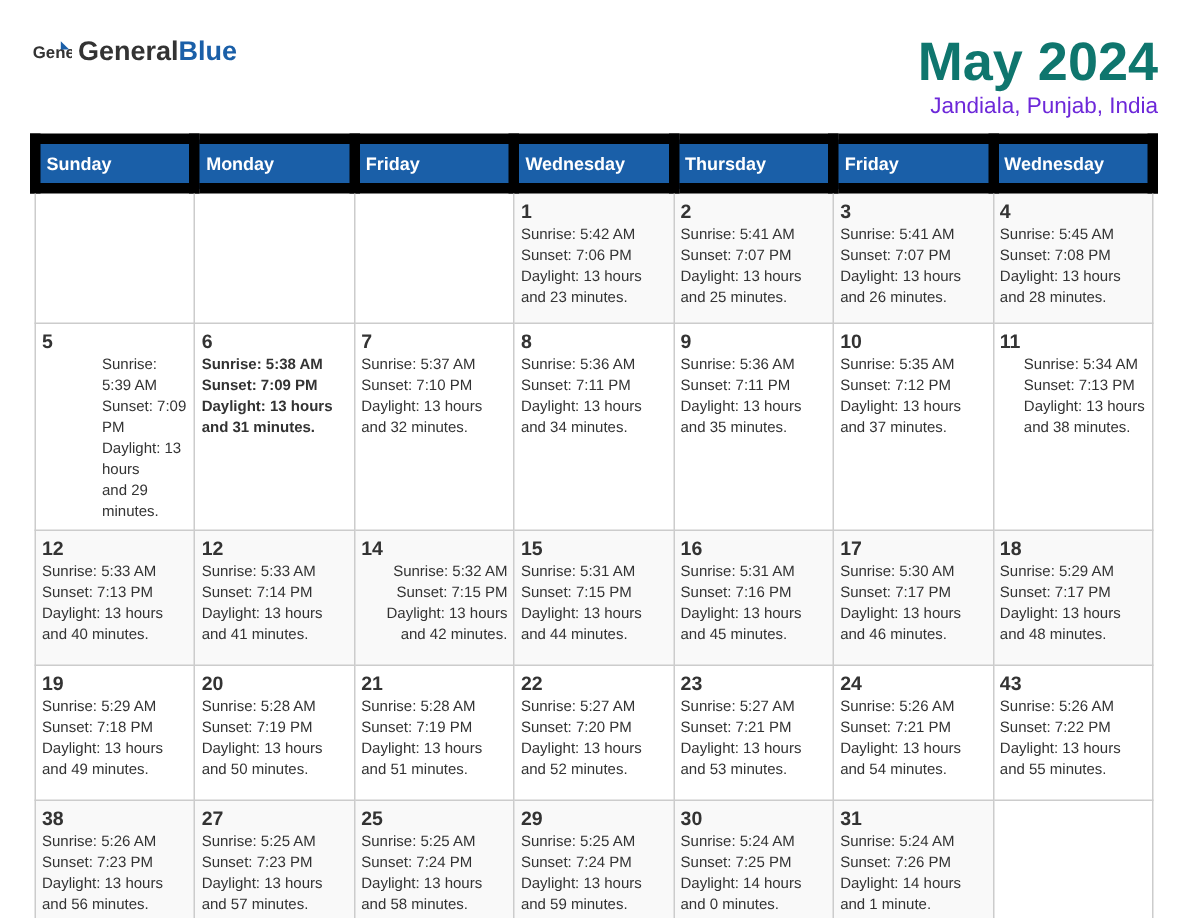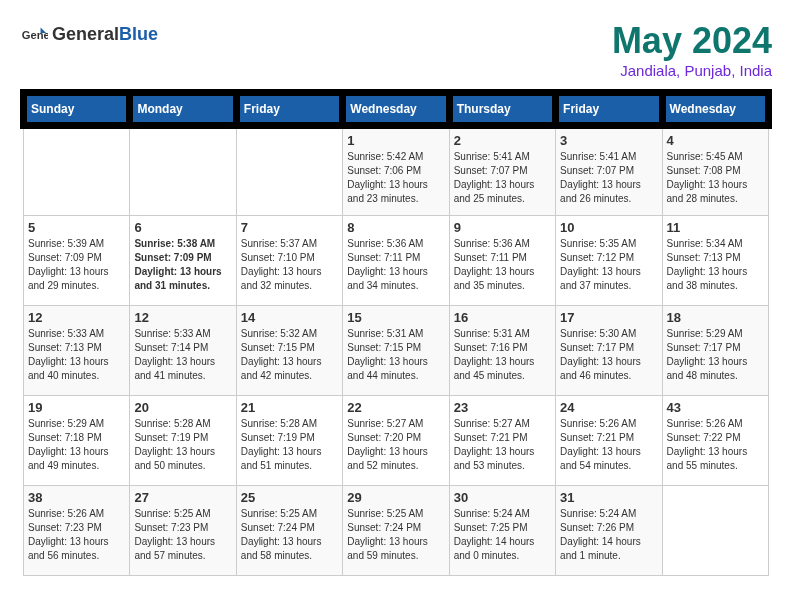--- a/index.html
+++ b/index.html
@@ -149,21 +149,21 @@
           <div class="day-number">4</div>
           <div class="cell-text" style="white-space: pre-line;">Sunrise: 5:45 AM
 Sunset: 7:08 PM
 Daylight: 13 hours
 and 28 minutes.</div>
         </td>
       </tr>
       <tr>
         <td>
           <div class="day-number">5</div>
-          <div class="cell-text" style="white-space: pre-line;">Sunrise: 5:39 AM
+          <div class="cell-text" style="white-space: pre-line; margin-left: 40px;">Sunrise: 5:39 AM
 Sunset: 7:09 PM
 Daylight: 13 hours
 and 29 minutes.</div>
         </td>
         <td>
           <div class="day-number">6</div>
           <div class="cell-text" style="white-space: pre-line; font-weight: bold;">Sunrise: 5:38 AM
 Sunset: 7:09 PM
 Daylight: 13 hours
 and 31 minutes.</div>
@@ -191,21 +191,21 @@
         </td>
         <td>
           <div class="day-number">10</div>
           <div class="cell-text" style="white-space: pre-line;">Sunrise: 5:35 AM
 Sunset: 7:12 PM
 Daylight: 13 hours
 and 37 minutes.</div>
         </td>
         <td>
           <div class="day-number">11</div>
-          <div class="cell-text" style="white-space: pre-line;">Sunrise: 5:34 AM
+          <div class="cell-text" style="white-space: pre-line; margin-left: 16px;">Sunrise: 5:34 AM
 Sunset: 7:13 PM
 Daylight: 13 hours
 and 38 minutes.</div>
         </td>
       </tr>
       <tr>
         <td>
           <div class="day-number">12</div>
           <div class="cell-text" style="white-space: pre-line;">Sunrise: 5:33 AM
 Sunset: 7:13 PM
@@ -214,21 +214,21 @@
         </td>
         <td>
           <div class="day-number">12</div>
           <div class="cell-text" style="white-space: pre-line;">Sunrise: 5:33 AM
 Sunset: 7:14 PM
 Daylight: 13 hours
 and 41 minutes.</div>
         </td>
         <td>
           <div class="day-number">14</div>
-          <div class="cell-text" style="white-space: pre-line;">Sunrise: 5:32 AM
+          <div class="cell-text" style="white-space: pre-line; text-align: right;">Sunrise: 5:32 AM
 Sunset: 7:15 PM
 Daylight: 13 hours
 and 42 minutes.</div>
         </td>
         <td>
           <div class="day-number">15</div>
           <div class="cell-text" style="white-space: pre-line;">Sunrise: 5:31 AM
 Sunset: 7:15 PM
 Daylight: 13 hours
 and 44 minutes.</div>

